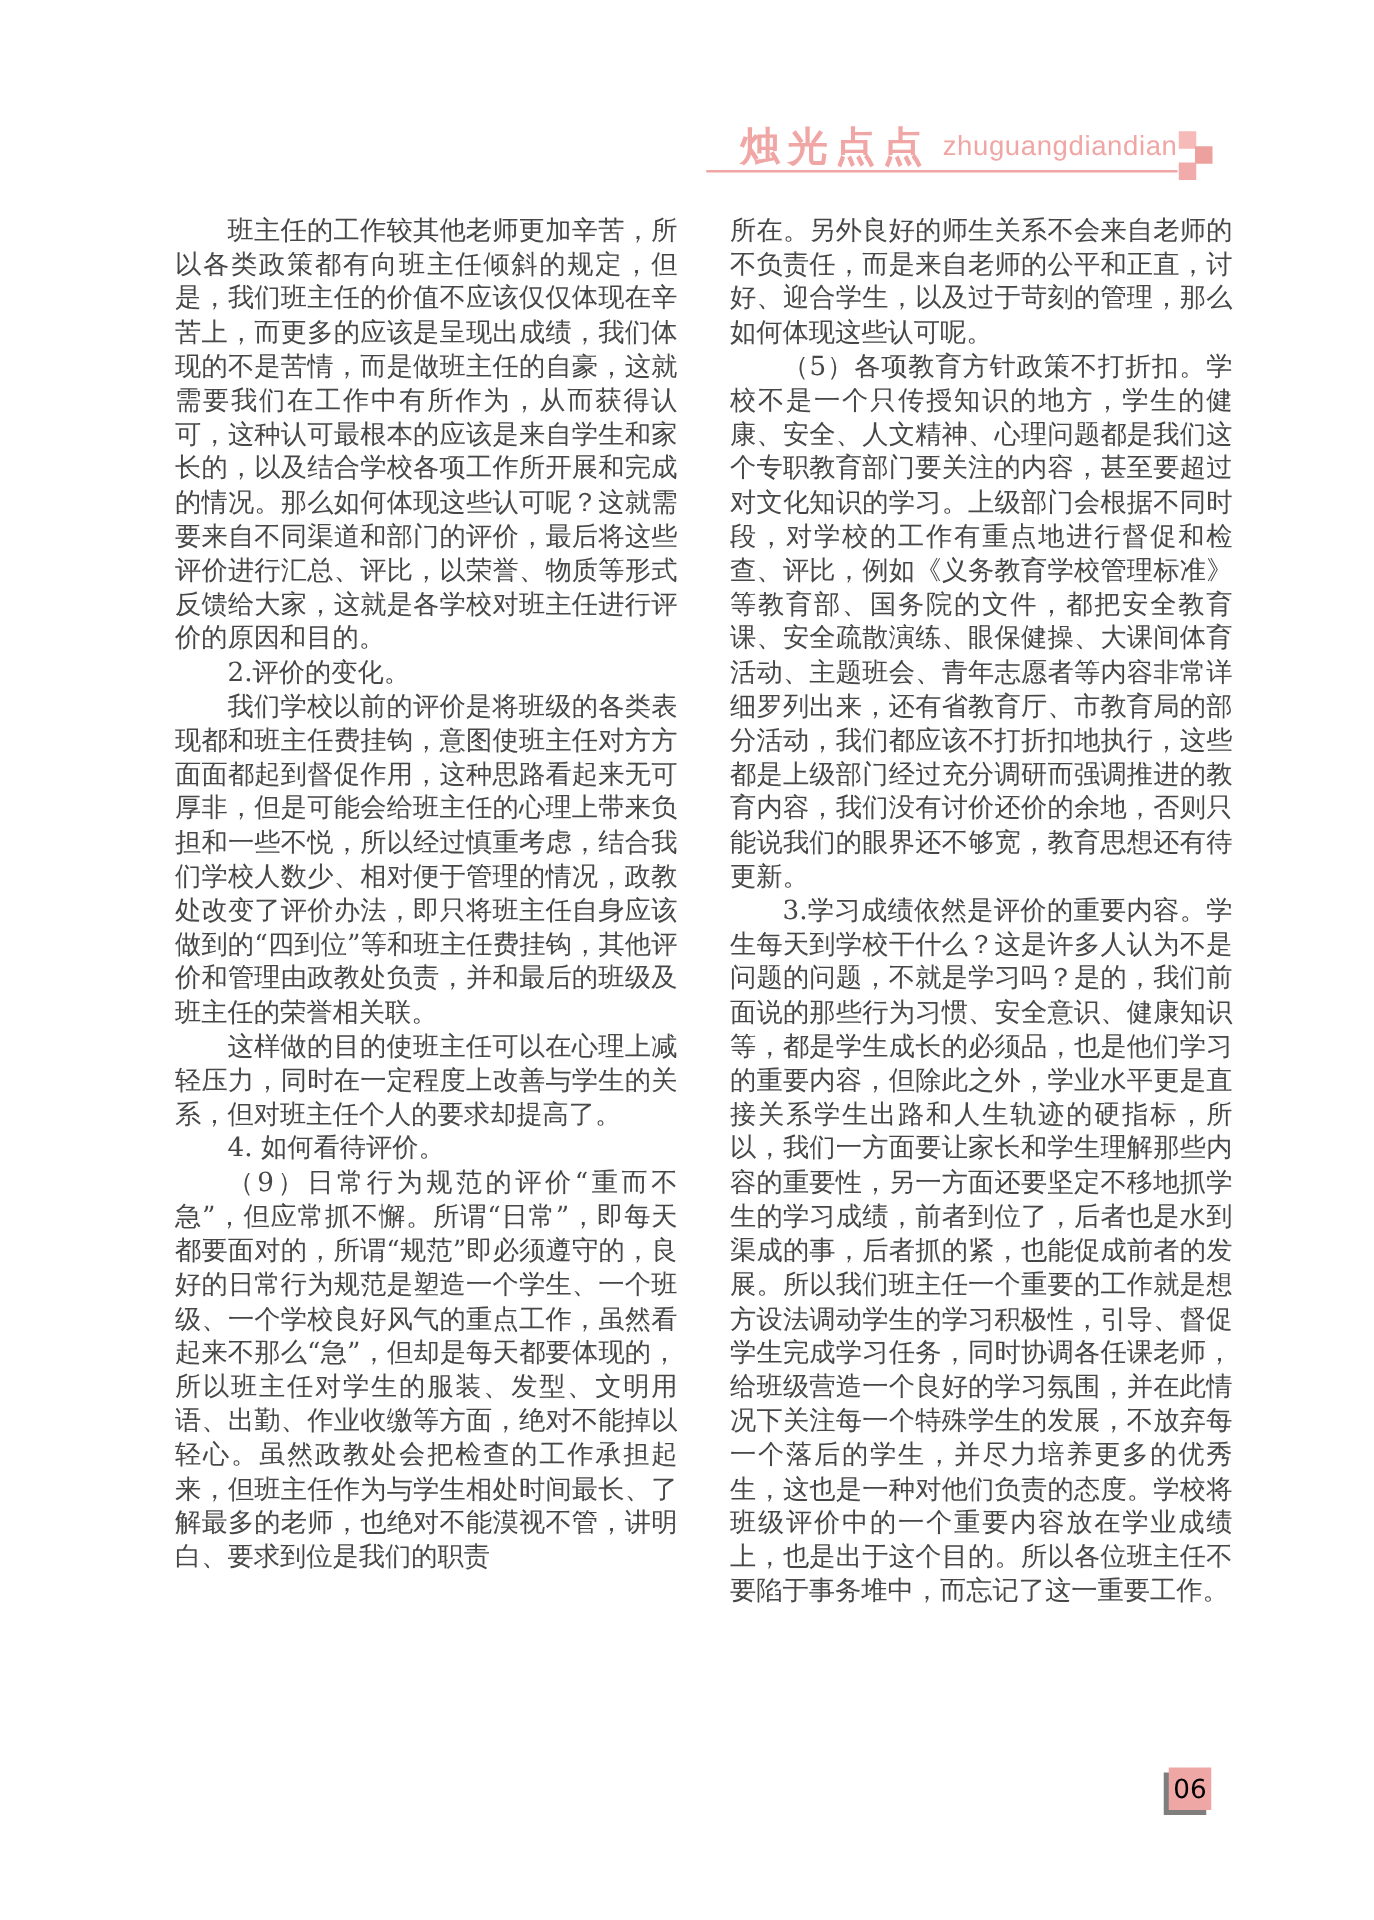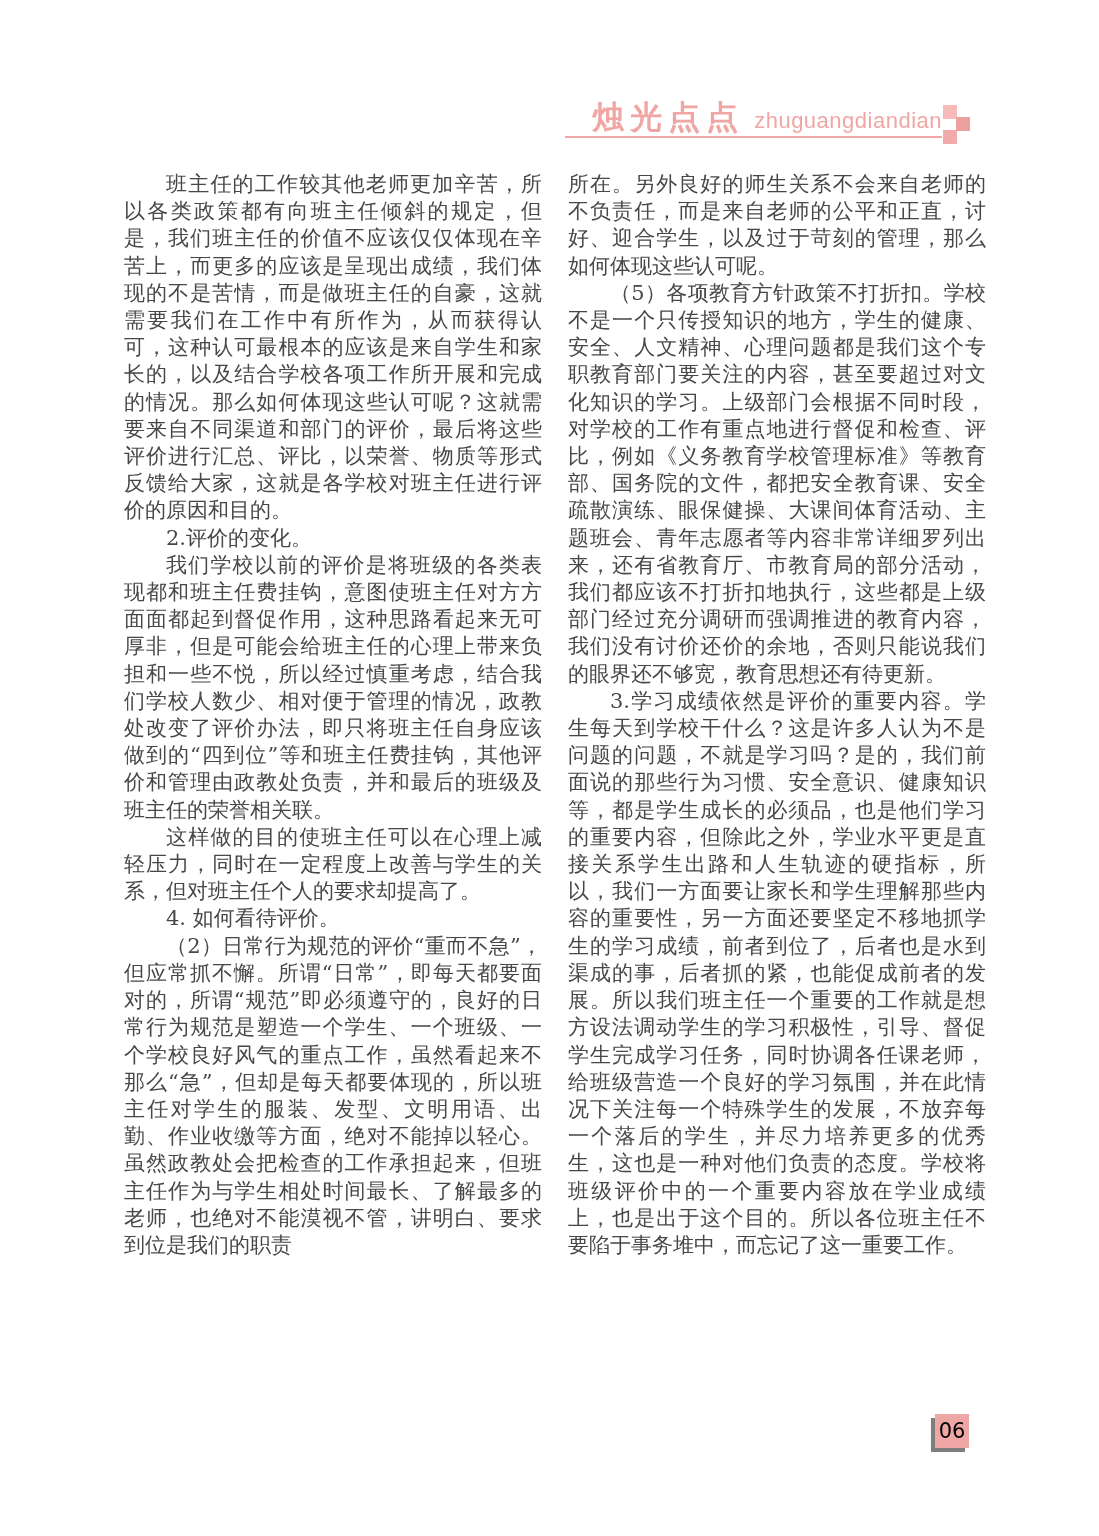--- a/index.html
+++ b/index.html
@@ -8,21 +8,21 @@
   }
   html,body{margin:0;padding:0;}
   body{
     width:1099px;height:1536px;position:relative;
     background:#ffffff;overflow:hidden;
     font-family:"DejaVu Serif", serif;
   }
   
   .header-bar{
     position:absolute;left:565px;top:101px;width:377px;
-    display:flex;justify-content:flex-end;align-items:flex-end;gap:10px;
+    display:flex;justify-content:flex-end;align-items:center;gap:10px;
     border-bottom:2px solid var(--accent);
     padding-bottom:3px;
   }
   .header-title{
     font-family:"DejaVu Sans", sans-serif;
     font-weight:bold;font-size:32px;line-height:1;
     letter-spacing:6px;color:var(--accent);
   }
   .header-subtitle{
     font-family:Liberation Sans, sans-serif;
@@ -36,20 +36,21 @@
   .deco .sq3{left:2px;top:26px;background:#f0abaa;}
   
   .columns{
     position:absolute;left:124px;top:171px;width:862px;
     display:flex;gap:26px;
   }
   .col{
     width:418px;
     font-size:21px;line-height:27.2px;color:var(--ink);
     text-align:justify;
+    margin-left:16px;
   }
   .col p{margin:0;text-indent:2em;}
   .col p.no-indent{text-indent:0;}
   
   .page-number{
     position:absolute;left:935px;top:1414px;width:34px;height:34px;
     background:#efa7a5;color:#000000;
     font-family:"DejaVu Sans", sans-serif;font-size:21px;
     display:flex;align-items:center;justify-content:center;
     box-shadow:-4px 4px 0 rgba(92,88,88,0.78);
@@ -71,21 +72,21 @@
     <span class="sq sq3"></span>
   </div>
 
   <main class="columns">
     <section class="col" id="col-left">
         <p>班主任的工作较其他老师更加辛苦，所以各类政策都有向班主任倾斜的规定，但是，我们班主任的价值不应该仅仅体现在辛苦上，而更多的应该是呈现出成绩，我们体现的不是苦情，而是做班主任的自豪，这就需要我们在工作中有所作为，从而获得认可，这种认可最根本的应该是来自学生和家长的，以及结合学校各项工作所开展和完成的情况。那么如何体现这些认可呢？这就需要来自不同渠道和部门的评价，最后将这些评价进行汇总、评比，以荣誉、物质等形式反馈给大家，这就是各学校对班主任进行评价的原因和目的。</p>
         <p>2.评价的变化。</p>
         <p>我们学校以前的评价是将班级的各类表现都和班主任费挂钩，意图使班主任对方方面面都起到督促作用，这种思路看起来无可厚非，但是可能会给班主任的心理上带来负担和一些不悦，所以经过慎重考虑，结合我们学校人数少、相对便于管理的情况，政教处改变了评价办法，即只将班主任自身应该做到的“四到位”等和班主任费挂钩，其他评价和管理由政教处负责，并和最后的班级及班主任的荣誉相关联。</p>
         <p>这样做的目的使班主任可以在心理上减轻压力，同时在一定程度上改善与学生的关系，但对班主任个人的要求却提高了。</p>
         <p>4. 如何看待评价。</p>
-        <p>（2）日常行为规范的评价“重而不急”，但应常抓不懈。所谓“日常”，即每天都要面对的，所谓“规范”即必须遵守的，良好的日常行为规范是塑造一个学生、一个班级、一个学校良好风气的重点工作，虽然看起来不那么“急”，但却是每天都要体现的，所以班主任对学生的服装、发型、文明用语、出勤、作业收缴等方面，绝对不能掉以轻心。虽然政教处会把检查的工作承担起来，但班主任作为与学生相处时间最长、了解最多的老师，也绝对不能漠视不管，讲明白、要求到位是我们的职责</p>
+        <p>（9）日常行为规范的评价“重而不急”，但应常抓不懈。所谓“日常”，即每天都要面对的，所谓“规范”即必须遵守的，良好的日常行为规范是塑造一个学生、一个班级、一个学校良好风气的重点工作，虽然看起来不那么“急”，但却是每天都要体现的，所以班主任对学生的服装、发型、文明用语、出勤、作业收缴等方面，绝对不能掉以轻心。虽然政教处会把检查的工作承担起来，但班主任作为与学生相处时间最长、了解最多的老师，也绝对不能漠视不管，讲明白、要求到位是我们的职责</p>
       </section>
     <section class="col" id="col-right">
         <p class="no-indent">所在。另外良好的师生关系不会来自老师的不负责任，而是来自老师的公平和正直，讨好、迎合学生，以及过于苛刻的管理，那么如何体现这些认可呢。</p>
         <p>（5）各项教育方针政策不打折扣。学校不是一个只传授知识的地方，学生的健康、安全、人文精神、心理问题都是我们这个专职教育部门要关注的内容，甚至要超过对文化知识的学习。上级部门会根据不同时段，对学校的工作有重点地进行督促和检查、评比，例如《义务教育学校管理标准》等教育部、国务院的文件，都把安全教育课、安全疏散演练、眼保健操、大课间体育活动、主题班会、青年志愿者等内容非常详细罗列出来，还有省教育厅、市教育局的部分活动，我们都应该不打折扣地执行，这些都是上级部门经过充分调研而强调推进的教育内容，我们没有讨价还价的余地，否则只能说我们的眼界还不够宽，教育思想还有待更新。</p>
         <p>3.学习成绩依然是评价的重要内容。学生每天到学校干什么？这是许多人认为不是问题的问题，不就是学习吗？是的，我们前面说的那些行为习惯、安全意识、健康知识等，都是学生成长的必须品，也是他们学习的重要内容，但除此之外，学业水平更是直接关系学生出路和人生轨迹的硬指标，所以，我们一方面要让家长和学生理解那些内容的重要性，另一方面还要坚定不移地抓学生的学习成绩，前者到位了，后者也是水到渠成的事，后者抓的紧，也能促成前者的发展。所以我们班主任一个重要的工作就是想方设法调动学生的学习积极性，引导、督促学生完成学习任务，同时协调各任课老师，给班级营造一个良好的学习氛围，并在此情况下关注每一个特殊学生的发展，不放弃每一个落后的学生，并尽力培养更多的优秀生，这也是一种对他们负责的态度。学校将班级评价中的一个重要内容放在学业成绩上，也是出于这个目的。所以各位班主任不要陷于事务堆中，而忘记了这一重要工作。</p>
       </section>
   </main>
 
   <footer>
     <div class="page-number">06</div>

